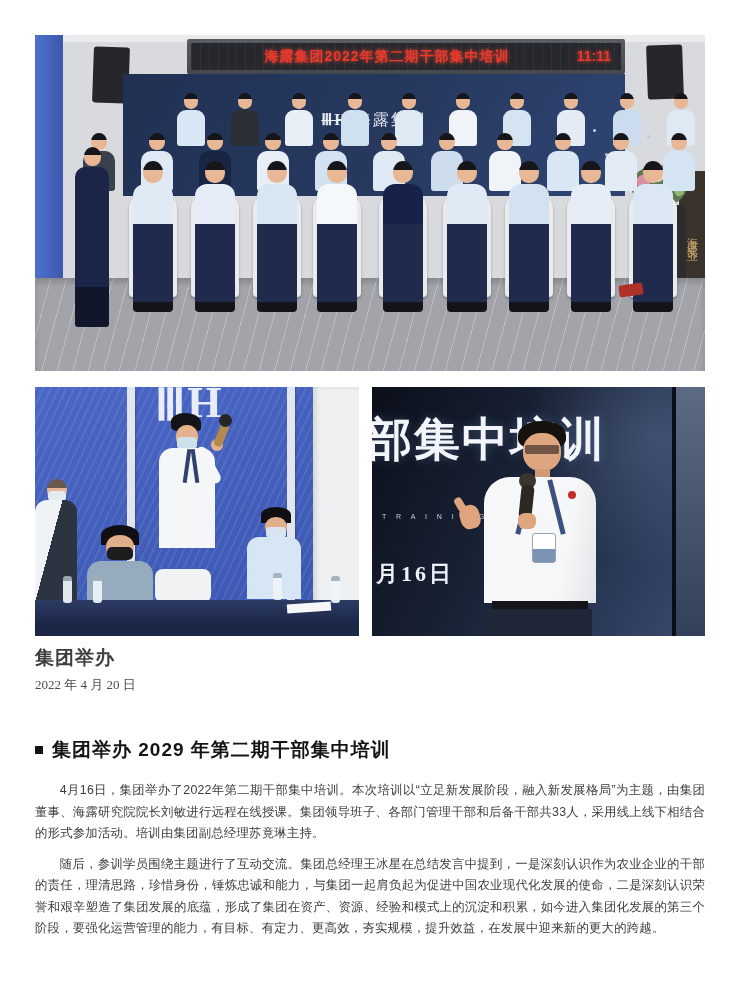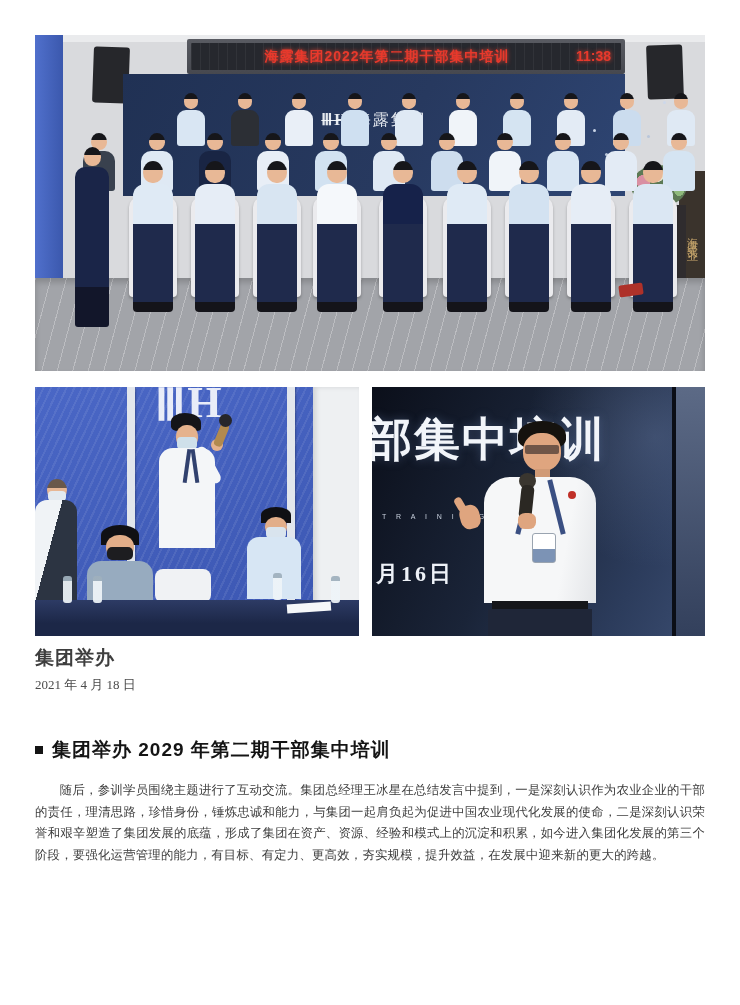--- a/index.html
+++ b/index.html
@@ -135,21 +135,21 @@
 
   <div class="photo-top">
     <i class="abs ceiling"></i>
     <i class="abs pillar"></i>
     <i class="abs speaker-box" style="left:58px;top:12px;transform:rotate(2deg)"></i>
     <i class="abs speaker-box" style="left:612px;top:10px;height:54px;transform:rotate(-2deg)"></i>
 
     <div class="abs led">
       <i class="led-inner"></i>
       <span class="led-text">海露集团2022年第二期干部集中培训</span>
-      <span class="led-clock">11:38</span>
+      <span class="led-clock">11:11</span>
     </div>
 
     <div class="abs screen">
       <div class="screen-logo">
         <span class="lg-prefix">ⅢH</span><span>海露集团</span>
       </div>
       <i class="abs dots" style="position:absolute"></i>
     </div>
 
     <div class="abs wall-sign">
@@ -276,23 +276,24 @@
     <i class="abs" style="left:148px;top:98px;width:13px;height:34px;border-radius:5px;background:#2b2823;transform:rotate(6deg)"></i>
     <i class="abs" style="left:146px;top:126px;width:18px;height:16px;border-radius:40%;background:#dfa57f"></i>
     <i class="abs" style="left:160px;top:146px;width:24px;height:30px;border-radius:3px;border:1px solid #9aa4b0;background:linear-gradient(#ffffff 0 55%, #7c93b5 55%)"></i>
     <i class="abs" style="left:88px;top:118px;width:20px;height:24px;border-radius:40%;background:#dfa57f;transform:rotate(-15deg)"></i>
     <i class="abs" style="left:84px;top:110px;width:8px;height:15px;border-radius:4px;background:#dfa57f;transform:rotate(-30deg)"></i>
     <i class="abs" style="left:120px;top:214px;width:96px;height:10px;background:#15161a"></i>
     <i class="abs" style="left:116px;top:222px;width:104px;height:27px;background:#1f2638"></i>
   </div>
 
   <div class="dept">集团举办</div>
-  <div class="pubdate">2021 年 4 月 18 日</div>
+  <div class="pubdate">2022 年 4 月 20 日</div>
 
   <div class="article">
     <div class="headline">
       <i class="bullet"></i>
       <span>集团举办 2029 年第二期干部集中培训</span>
     </div>
+    <p>4月16日，集团举办了2022年第二期干部集中培训。本次培训以“立足新发展阶段，融入新发展格局”为主题，由集团董事、海露研究院院长刘敏进行远程在线授课。集团领导班子、各部门管理干部和后备干部共33人，采用线上线下相结合的形式参加活动。培训由集团副总经理苏竟琳主持。</p>
     <p>随后，参训学员围绕主题进行了互动交流。集团总经理王冰星在总结发言中提到，一是深刻认识作为农业企业的干部的责任，理清思路，珍惜身份，锤炼忠诚和能力，与集团一起肩负起为促进中国农业现代化发展的使命，二是深刻认识荣誉和艰辛塑造了集团发展的底蕴，形成了集团在资产、资源、经验和模式上的沉淀和积累，如今进入集团化发展的第三个阶段，要强化运营管理的能力，有目标、有定力、更高效，夯实规模，提升效益，在发展中迎来新的更大的跨越。</p>
   </div>
 
 </div>
 
 </body></html>

